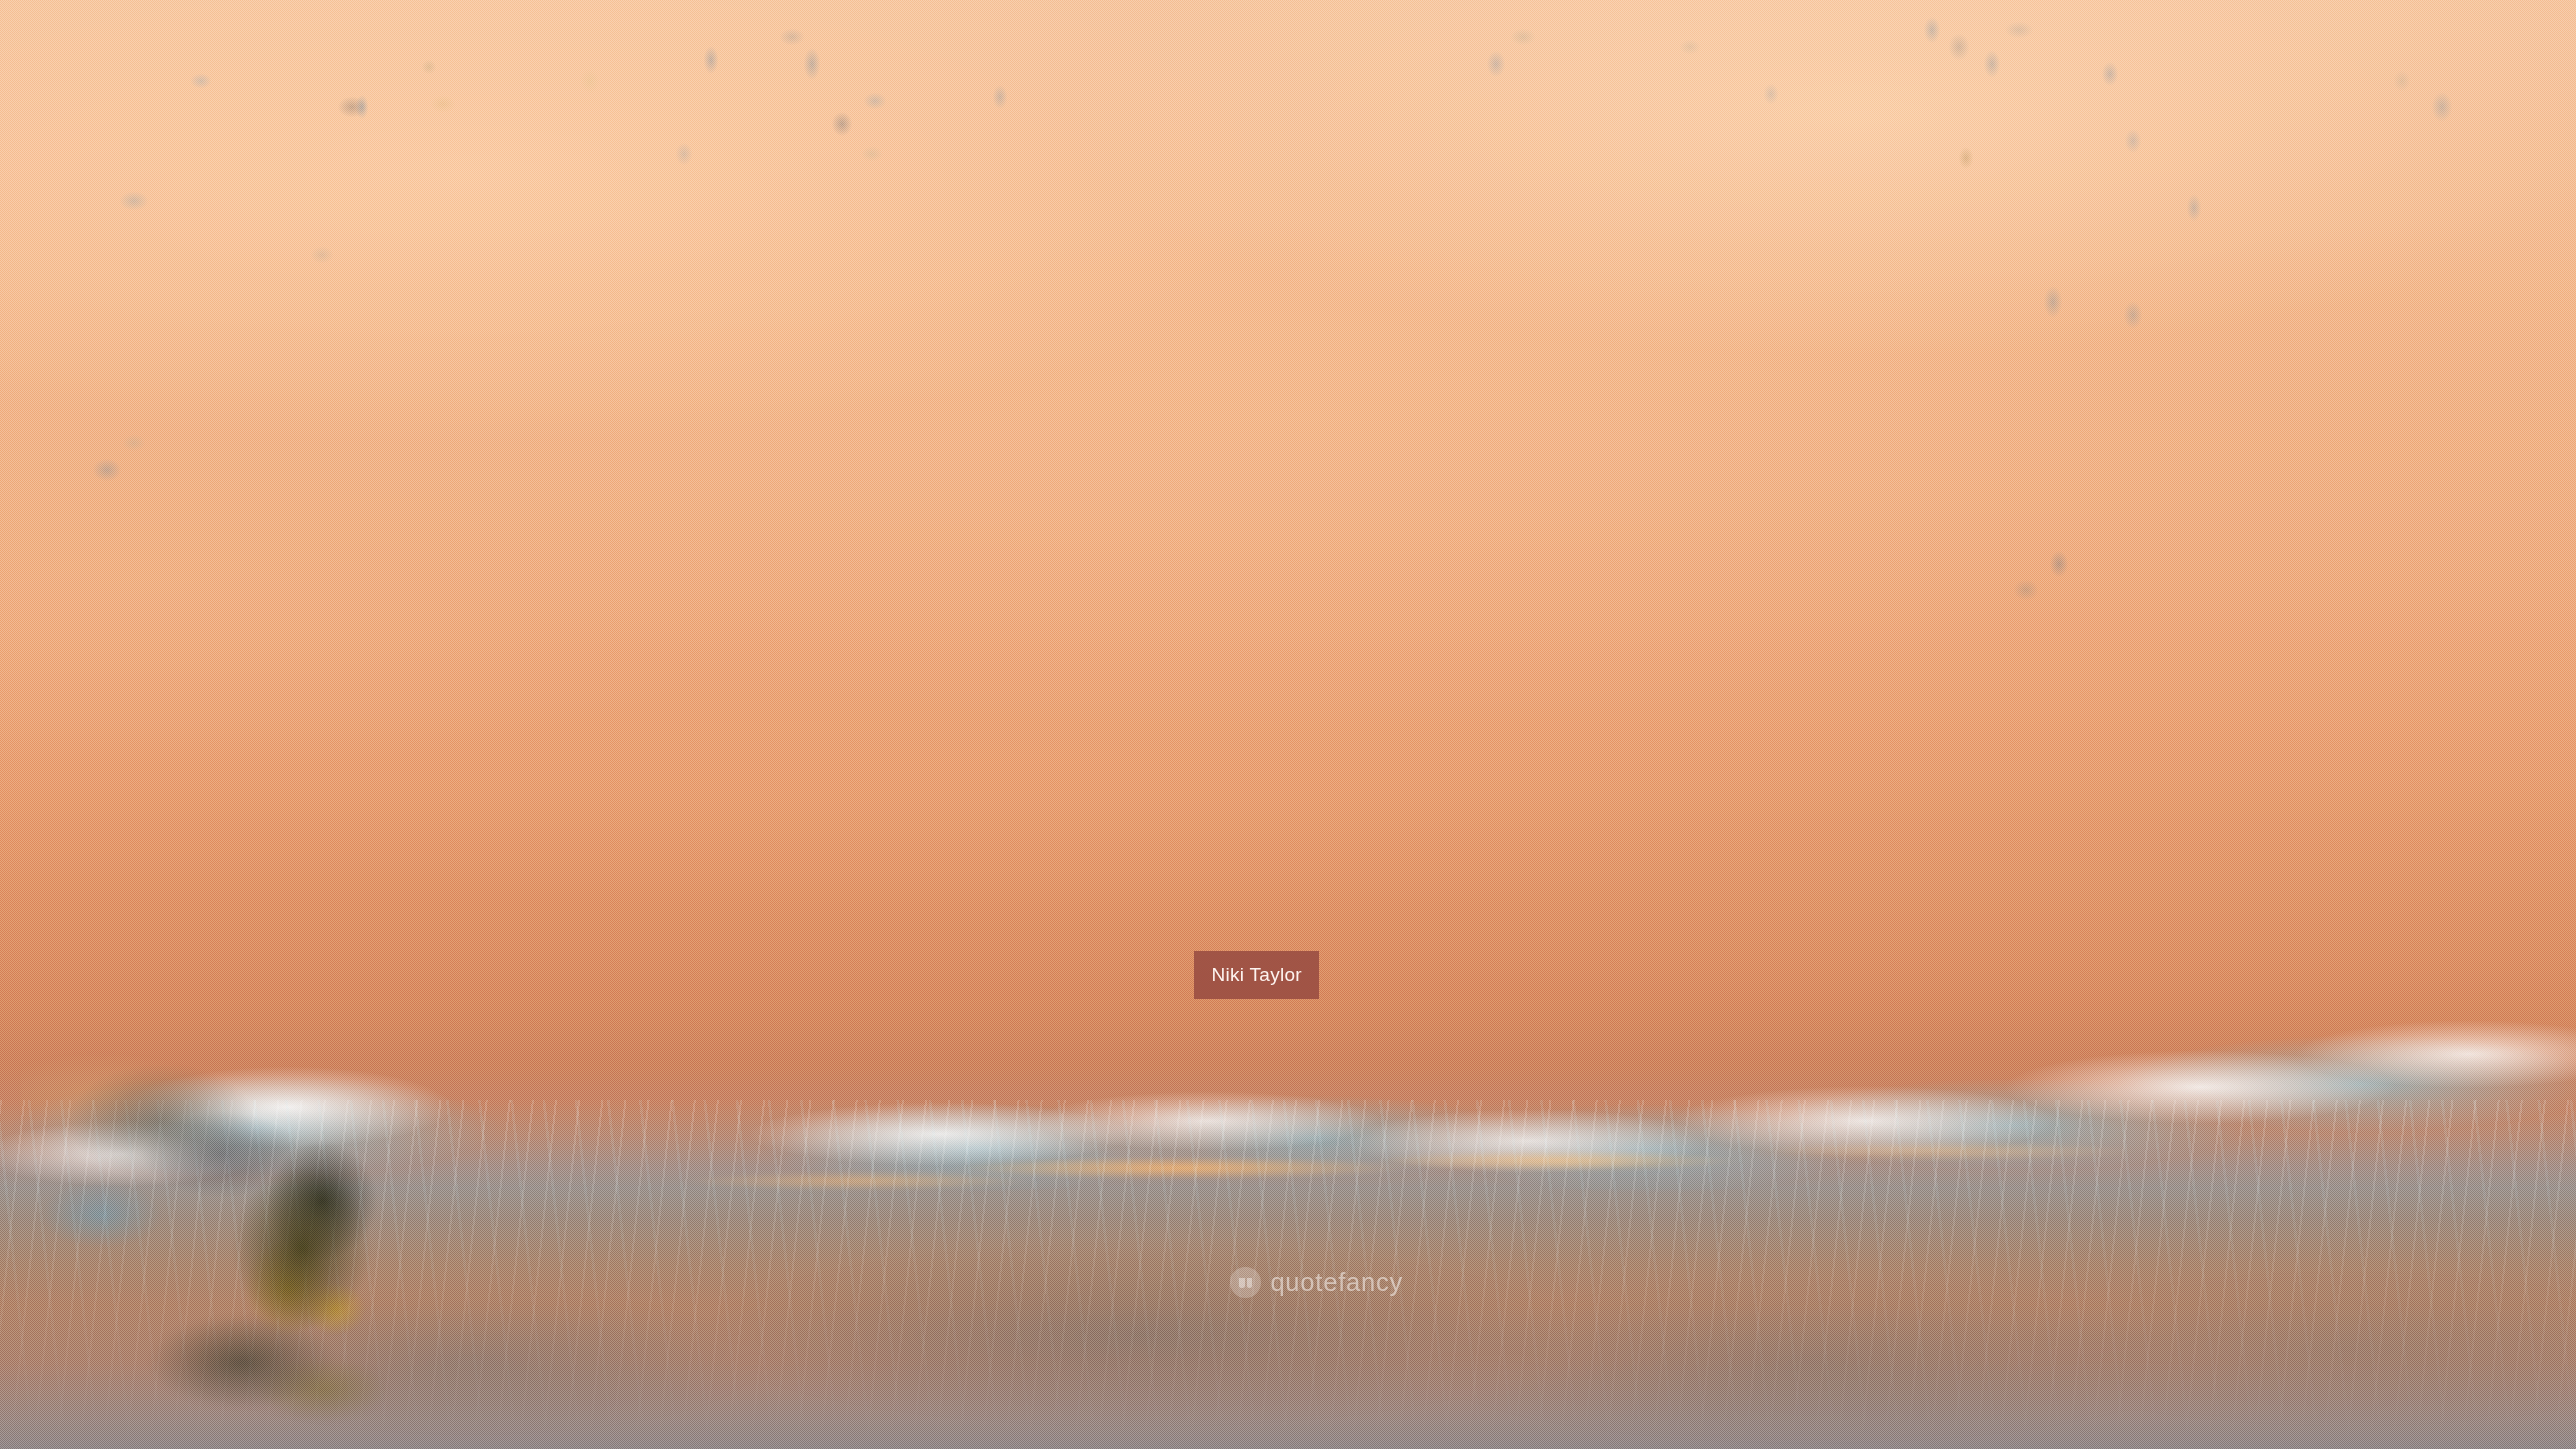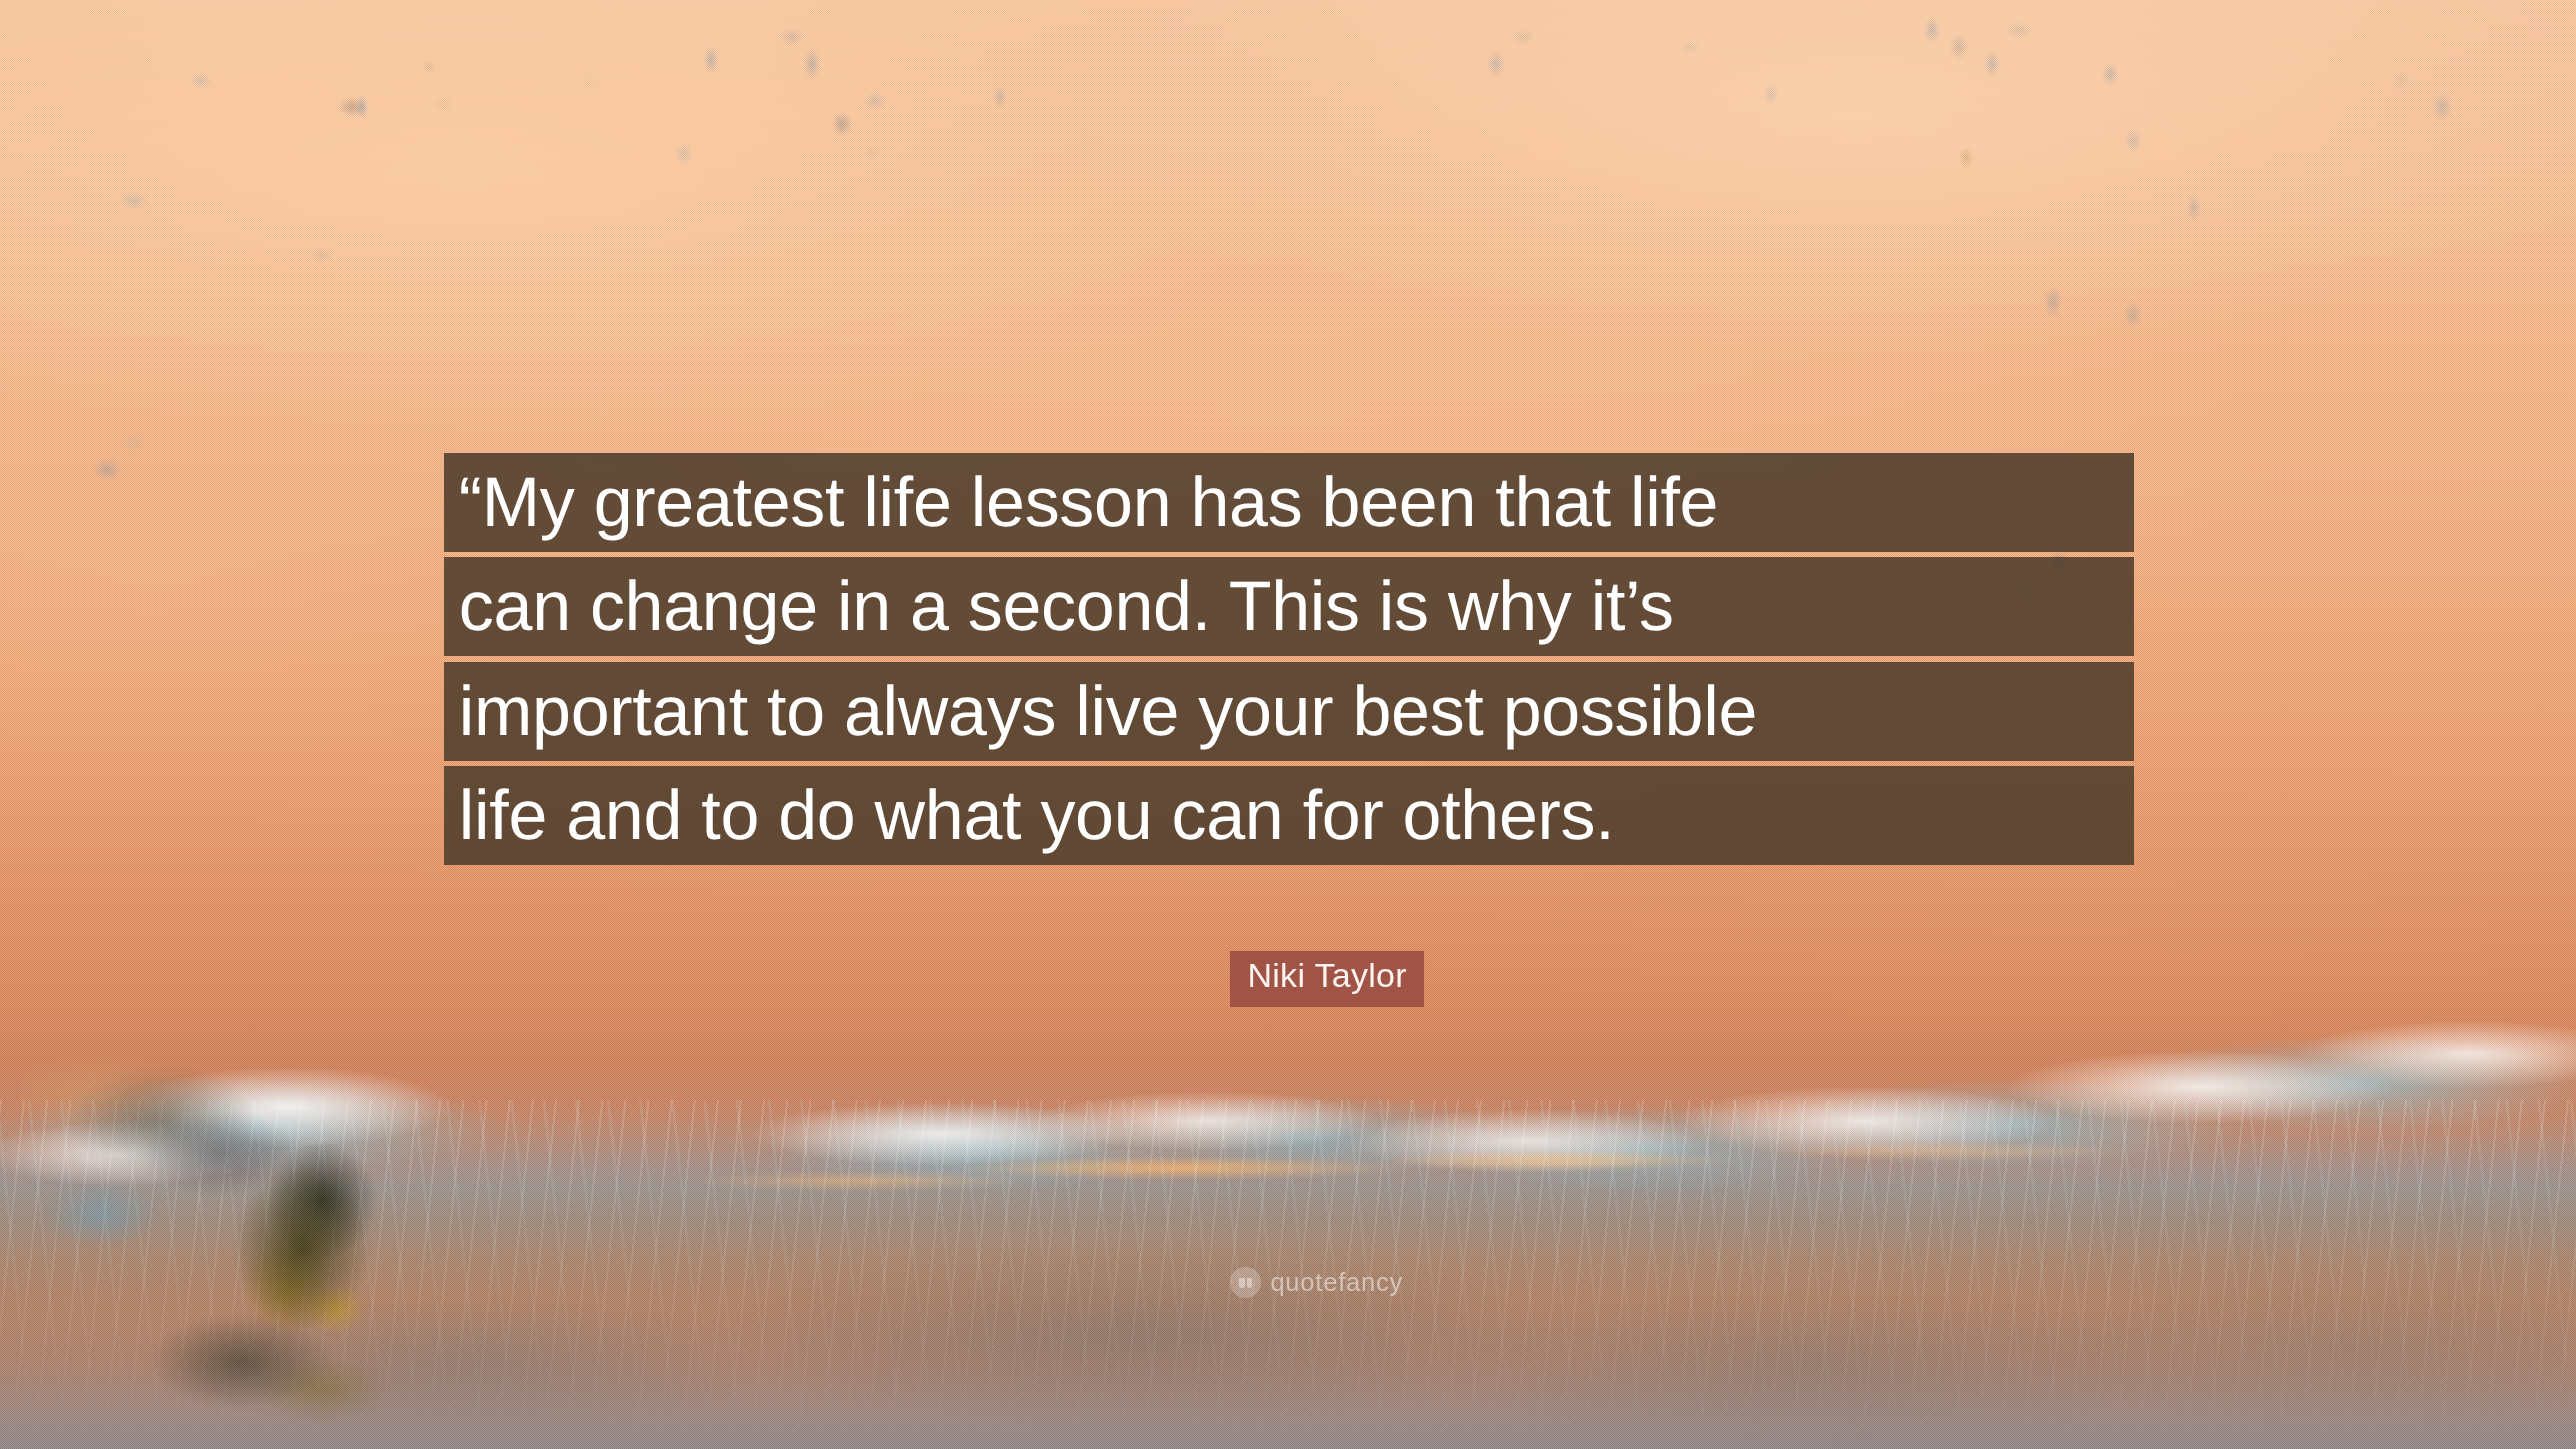--- a/index.html
+++ b/index.html
@@ -210,29 +210,28 @@
     overflow: hidden;
     text-rendering: geometricPrecision;
   }
   .quote-line:last-child { margin-bottom: 0; }
 
   
   #author-badge {
     position: absolute;
     left: 1194px;
     top: 951px;
-    height: 56px;
+    height: 48px;
     line-height: 48px;
     padding: 0 17.4px;
     background: rgba(155,79,67,.92);
     color: #fdf3ef;
-    font-size: 34px;
+    font-size: 19px;
     letter-spacing: 0.3px;
     white-space: nowrap;
-    margin-left: 36px;
   }
 
   
   #watermark {
     position: absolute;
     left: 1230px;
     top: 1267px;
     display: flex;
     align-items: center;
     gap: 9.4px;
@@ -271,26 +270,20 @@
   <div class="bg-layer bg-sandblotch"></div>
   <div class="bg-layer bg-pebbles"></div>
   <div class="bg-layer bg-wet"></div>
   <div class="bg-layer bg-surf"></div>
   <div class="bg-layer bg-rim"></div>
   <div class="bg-layer bg-drips"></div>
   <div class="bg-layer bg-rock"></div>
   <div class="bg-layer bg-rock2"></div>
   <div class="bg-layer bg-grain"></div>
 
-  <div id="quote-block">
-    <div class="quote-line">“My greatest life lesson has been that life</div>
-    <div class="quote-line">can change in a second. This is why it’s</div>
-    <div class="quote-line">important to always live your best possible</div>
-    <div class="quote-line">life and to do what you can for others.</div>
-  </div>
 
   <div id="author-badge">Niki Taylor</div>
 
   <div id="watermark">
     <span class="wm-badge">
       <i class="q1"></i>
         <i class="q2"></i>
     </span>
     <span class="wm-text">quotefancy</span>
   </div>

